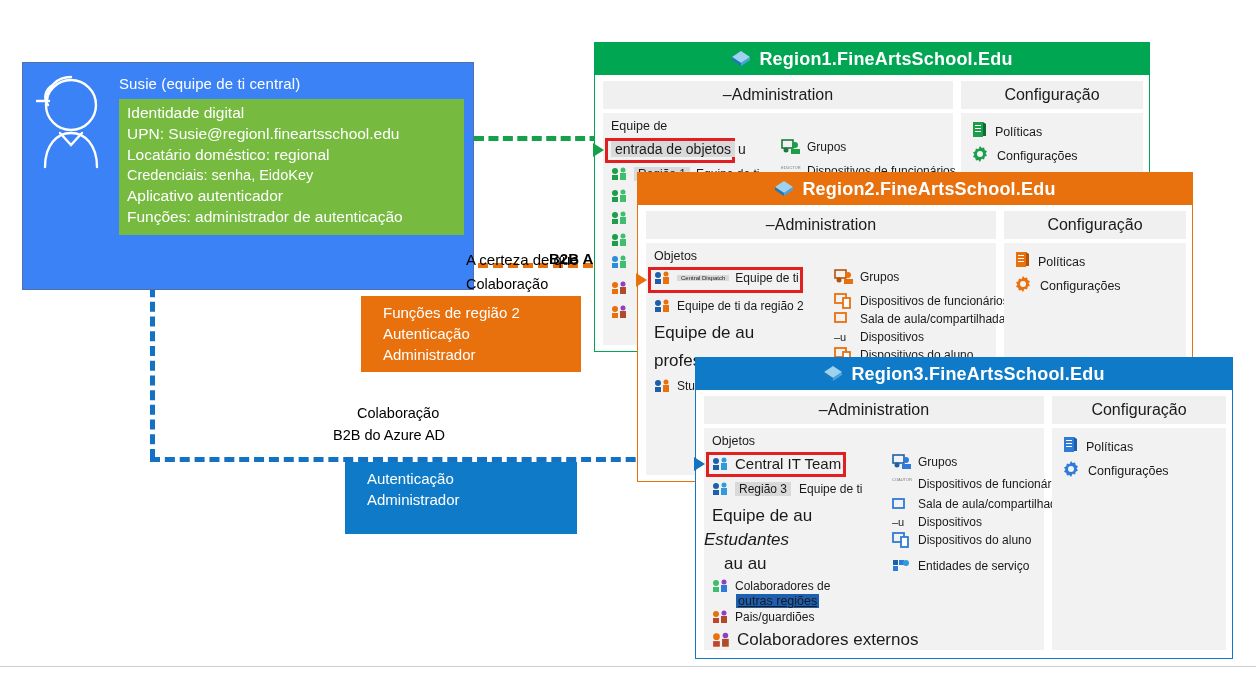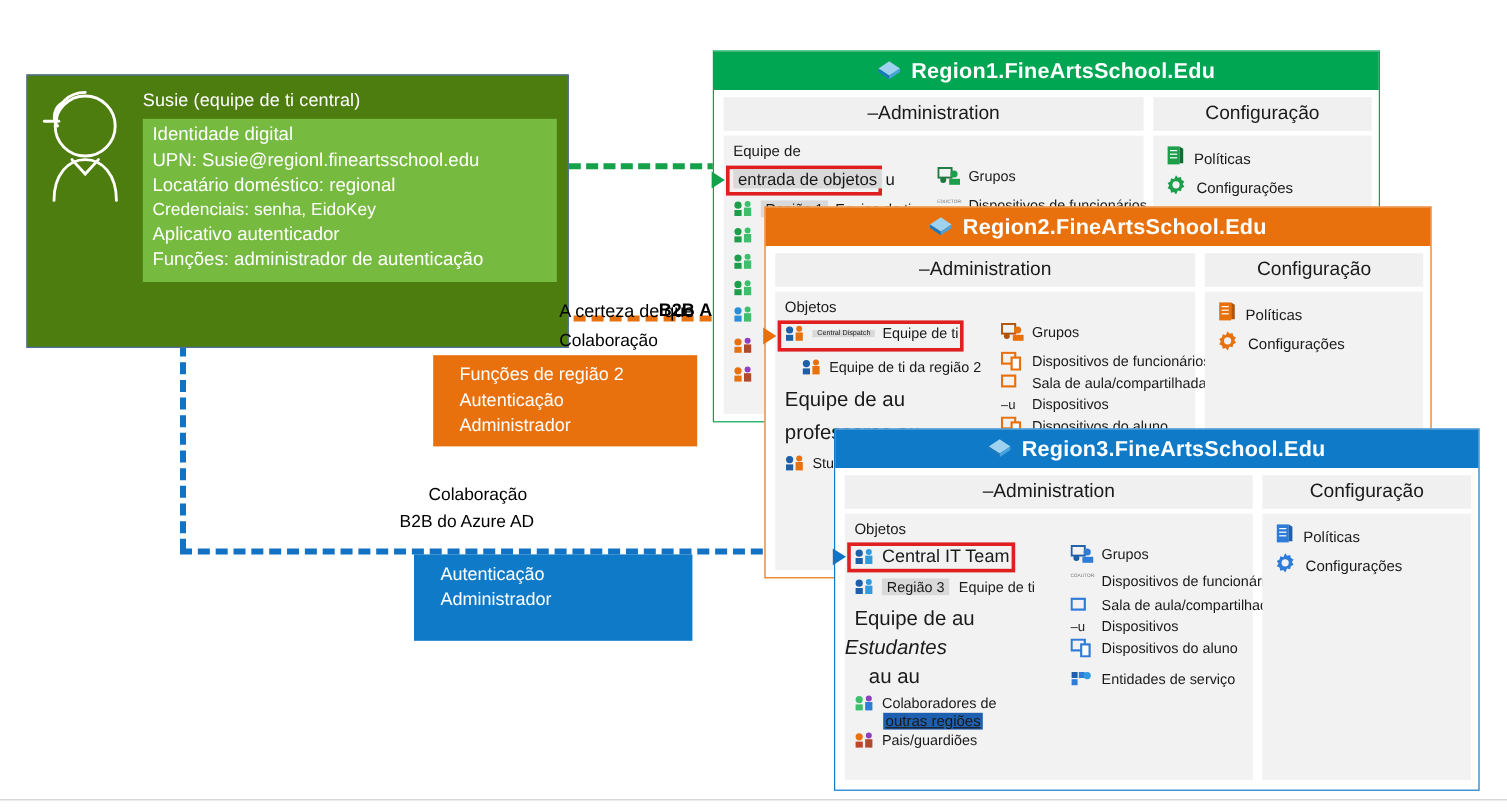--- a/index.html
+++ b/index.html
@@ -18,21 +18,21 @@
 
   
   .dash-h{position:absolute;border-top-style:dashed;}
   .dash-v{position:absolute;border-left-style:dashed;}
 
   .tri{position:absolute;width:0;height:0;border-style:solid;}
 
   
   #susie-card{
     left:22px; top:62px; width:452px; height:228px;
-    background:#4d7c0f;
+    background:#3b82f6;
     border:1px solid #4f6fa8;
     box-sizing:border-box;
     text-align:right;
   }
   #susie-avatar{
     position:absolute; left:8px; top:8px; width:74px; height:100px;
   }
   #susie-name{
     position:absolute; left:96px; top:12px;
     color:#ffffff; font-size:15px; letter-spacing:0.1px;
@@ -315,21 +315,21 @@
                 <rect x="1" y="8" width="6" height="5" fill="#1d5fa8"></rect>
                 <circle cx="12" cy="3" r="2.5" fill="#e8710d"></circle>
                 <rect x="9" y="6" width="6" height="7" fill="#e8710d"></rect>
               </svg>
           </span>
           <span class="tx chip" style="font-size:6px;">Central Dispatch</span>
           <span class="tx" style="margin-left:6px;">Equipe de ti</span>
         </div>
         <div class="tri" style="left:-10px;top:30px;border-width:7px 0 7px 11px;border-color:transparent transparent transparent #e8710d;"></div>
 
-        <div class="item" style="left:22px;top:56px;">
+        <div class="item" style="left:8px;top:56px;">
           <span class="ic">
             <svg width="17" height="14" viewBox="0 0 17 14">
                 <circle cx="4" cy="4" r="3" fill="#1d5fa8"></circle>
                 <rect x="1" y="8" width="6" height="5" fill="#1d5fa8"></rect>
                 <circle cx="12" cy="3" r="2.5" fill="#e8710d"></circle>
                 <rect x="9" y="6" width="6" height="7" fill="#e8710d"></rect>
               </svg>
           </span>
           <span class="tx">Equipe de ti da região 2</span>
         </div>
@@ -493,20 +493,31 @@
           <span class="ic">
             <svg width="17" height="14" viewBox="0 0 17 14">
                 <circle cx="4" cy="4" r="3" fill="#e8710d"></circle>
                 <rect x="1" y="8" width="6" height="5" fill="#c0452a"></rect>
                 <circle cx="12" cy="3" r="2.5" fill="#8f3fbf"></circle>
                 <rect x="9" y="6" width="6" height="7" fill="#b04a2a"></rect>
               </svg>
           </span>
           <span class="tx">Pais/guardiões</span>
         </div>
+        <div class="item" style="left:8px;top:202px;">
+          <span class="ic">
+            <svg width="19" height="16" viewBox="0 0 17 14">
+                <circle cx="4" cy="4" r="3" fill="#e8710d"></circle>
+                <rect x="1" y="8" width="6" height="5" fill="#c0452a"></rect>
+                <circle cx="12" cy="3" r="2.5" fill="#8f3fbf"></circle>
+                <rect x="9" y="6" width="6" height="7" fill="#b04a2a"></rect>
+              </svg>
+          </span>
+          <span class="tx" style="font-size:17px;">Colaboradores externos</span>
+        </div>
 
         <div class="item" style="left:188px;top:26px;">
           <span class="ic">
             <svg width="20" height="16" viewBox="0 0 20 16">
                 <rect x="1" y="1" width="11" height="8" fill="none" stroke="#1d5fa8" stroke-width="1.6"></rect>
                 <circle cx="14" cy="6" r="3" fill="#2f7bd8"></circle>
                 <rect x="10" y="10" width="9" height="5" fill="#2f7bd8"></rect>
                 <circle cx="5" cy="11" r="2.5" fill="#1d5fa8"></circle>
               </svg>
           </span>

